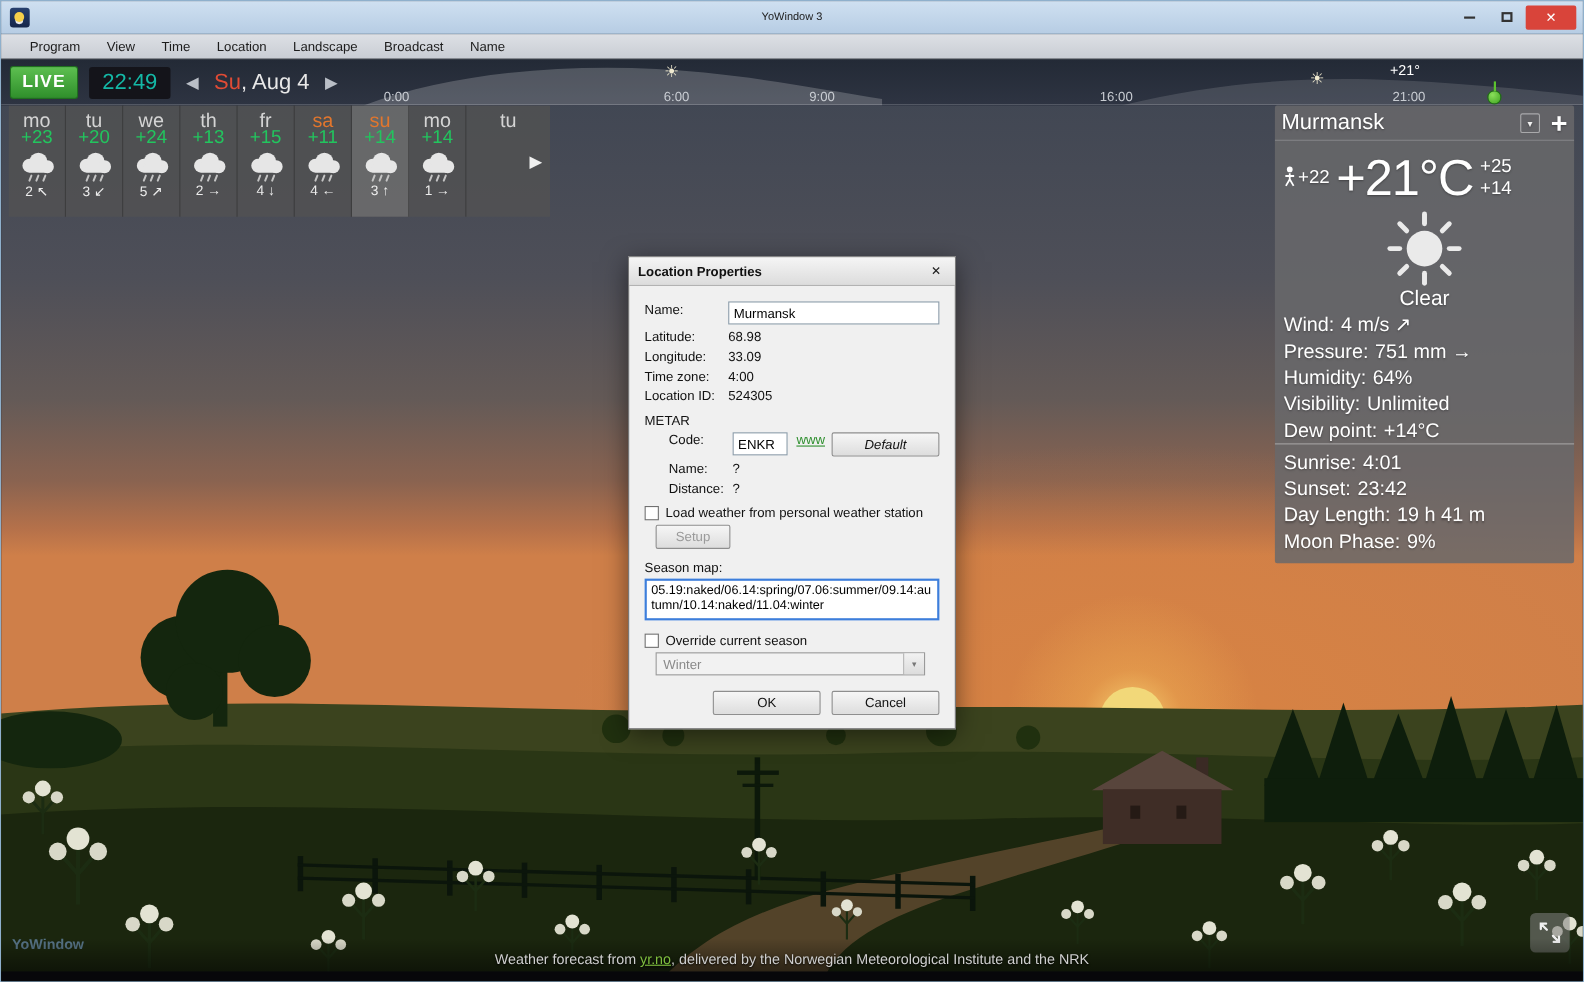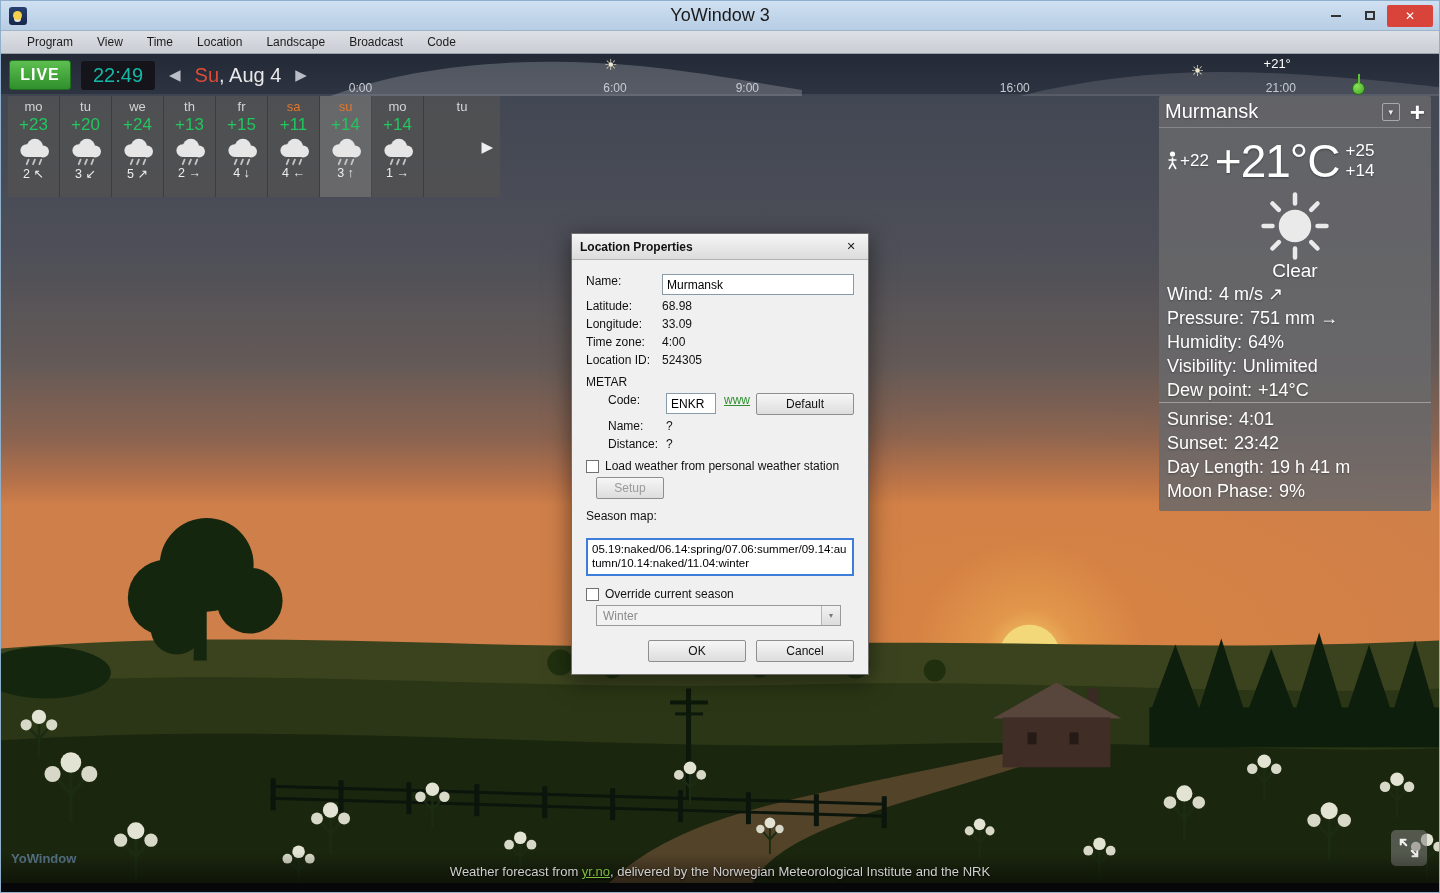--- a/index.html
+++ b/index.html
@@ -5,21 +5,21 @@
   * { margin:0; padding:0; box-sizing:border-box; }
   html,body { width:1440px; height:893px; overflow:hidden; font-family:"Liberation Sans", sans-serif; }
   [data-interactable="true"] { cursor:pointer; }
 
   .window { position:relative; width:1440px; height:893px; background:#222; border:1px solid #8fb0cc; }
 
   
   .titlebar { position:relative; height:30px; background:linear-gradient(#cfe0f1,#b7cde4); display:flex; align-items:center; border-bottom:1px solid #9db4ca; }
   .app-icon { width:18px; height:18px; margin-left:8px; border-radius:3px; background:linear-gradient(#27406e,#16264a); position:relative; }
   .app-icon::after { content:""; position:absolute; left:4px; top:4px; width:9px; height:9px; border-radius:50%; background:#f5cf4a; box-shadow:0 3px 0 -1px #e8e8e8; }
-  .win-title { position:absolute; left:0; right:0; text-align:center; font-size:18px; color:#1a1a1a; }
+  .win-title { position:absolute; left:0; right:0; text-align:center; font-size:10px; color:#1a1a1a; }
   .win-controls { margin-left:auto; display:flex; align-items:center; height:100%; z-index:2; }
   .wbtn { width:34px; height:22px; display:flex; align-items:center; justify-content:center; color:#333; }
   .min-glyph { display:inline-block; width:10px; border-bottom:2px solid #333; }
   .max-glyph { display:inline-block; width:10px; height:9px; border:2px solid #333; }
   .wbtn.close { width:46px; height:22px; background:#d9443a; border-radius:2px; margin-right:6px; color:#fff; font-size:12px; }
 
   
   .menubar { height:23px; background:linear-gradient(#dde0e5,#c9cdd4); border-bottom:1px solid #9aa0a8; display:flex; align-items:center; padding-left:14px; }
   .menu-item { font-size:12px; color:#1c1c1c; padding:3px 12px; }
 
@@ -43,21 +43,21 @@
   .tl-sun.s2 { left:83.2%; top:8px; }
   .tl-temp { position:absolute; left:87.8%; top:2px; color:#fff; font-size:13px; }
   .tl-slider { position:absolute; left:94.4%; bottom:1px; width:13px; height:13px; margin-left:-6px; border-radius:50%; background:radial-gradient(circle at 35% 30%, #8ae05a, #3fa320); border:1px solid #1f6f12; z-index:3; }
   .tl-slider::after { content:""; position:absolute; left:5px; top:-9px; width:2px; height:9px; background:#5cc22e; }
 
   
   .fc-strip { position:absolute; top:42px; left:7px; width:492px; height:101px; background:rgba(82,82,82,.78); display:flex; z-index:2; }
   .fc-cell { width:52px; flex:0 0 52px; border-right:1px solid rgba(45,45,45,.55); text-align:center; padding-top:3px; }
   .fc-cell:last-child { flex:1 1 auto; border-right:none; }
   .fc-cell.selected { background:rgba(150,150,150,.35); }
-  .fc-day { font-size:13px; color:#d4d4d4; height:16px; }
+  .fc-day { font-size:18px; color:#d4d4d4; height:16px; }
   .fc-day.weekend { color:#e2762d; }
   .fc-temp { font-size:17px; color:#22c55e; height:21px; }
   .fc-cloud { width:40px; height:29px; display:block; margin:1px auto 0; }
   .fc-wind { font-size:12.5px; color:#ececec; height:16px; }
   .hidden { visibility:hidden; }
   .fc-next { position:absolute; right:3px; top:50%; transform:translateY(-50%); color:#f0f0f0; font-size:15px; padding:4px; }
 
   
   .panel { position:absolute; top:42px; right:8px; width:272px; background:rgba(104,104,107,.85); border-radius:2px; color:#fff; z-index:2; padding-bottom:8px; text-shadow:0 1px 2px rgba(0,0,0,.35); }
   .p-head { display:flex; align-items:center; height:32px; padding:0 6px; border-bottom:1px solid rgba(255,255,255,.22); }
@@ -85,25 +85,25 @@
   .drow { display:flex; margin:4px 0; }
   .dlbl { width:76px; flex:0 0 76px; }
   .dval {}
   .txt-input { height:21px; border:1px solid #8a9ba8; background:#fff; font-size:12px; font-family:"Liberation Sans",sans-serif; padding:0 4px; flex:1; }
   .metar-head { margin:8px 0 2px; }
   .indent { margin-left:22px; }
   .indent .dlbl { width:58px; flex:0 0 58px; }
   .code-input { width:50px; flex:0 0 50px; height:21px; border:1px solid #8a9ba8; background:#fff; font-size:12px; padding:0 4px; font-family:"Liberation Sans",sans-serif; }
   .www-link { color:#2f8f2f; text-decoration:underline; margin-left:8px; }
   .btn { background:linear-gradient(#f6f6f6,#dddddd); border:1px solid #8e8e8e; border-radius:2px; font-size:12px; font-family:"Liberation Sans",sans-serif; height:22px; display:flex; align-items:center; justify-content:center; }
-  .default-btn { margin-left:auto; width:98px; }
+  .default-btn { margin-left:auto; width:98px;font-style:italic; }
   .cbrow { display:flex; align-items:center; gap:6px; margin:8px 0 4px; }
   .cb { width:13px; height:13px; border:1px solid #707070; background:#fff; flex:0 0 13px; }
   .setup-btn { width:68px; margin-left:10px; color:#9a9a9a; }
-  .season-lbl { margin:10px 0 15px; }
+  .season-lbl { margin:10px 0 3px; }
   .season-box { width:100%; height:38px; border:2px solid #3d7edb; background:#fff; resize:none; font-size:11.5px; font-family:"Liberation Sans",sans-serif; padding:2px 4px; word-break:break-all; line-height:14px; }
   .selectbox { margin-left:10px; width:245px; height:21px; border:1px solid #9a9a9a; background:#f2f2f2; display:flex; align-items:center; }
   .sel-text { flex:1; padding:0 6px; color:#8a8a8a; }
   .sel-arrow { width:19px; height:100%; border-left:1px solid #b5b5b5; background:linear-gradient(#f2f2f2,#dcdcdc); display:flex; align-items:center; justify-content:center; font-size:8px; color:#777; }
   .d-buttons { display:flex; justify-content:flex-end; gap:10px; margin-top:14px; }
   .ok-btn,.cancel-btn { width:98px; }
 
   
   .footer { position:absolute; left:0; right:0; bottom:9px; height:30px; background:linear-gradient(transparent, rgba(0,0,0,.45)); display:flex; align-items:flex-end; justify-content:center; z-index:2; }
   .footer-text { font-size:13px; color:#cfcfcf; padding-bottom:4px; text-shadow:0 1px 2px #000; }
@@ -140,21 +140,21 @@
       <span class="menu-item" data-interactable="true">View</span>
 
       <span class="menu-item" data-interactable="true">Time</span>
 
       <span class="menu-item" data-interactable="true">Location</span>
 
       <span class="menu-item" data-interactable="true">Landscape</span>
 
       <span class="menu-item" data-interactable="true">Broadcast</span>
 
-      <span class="menu-item" data-interactable="true">Code</span>
+      <span class="menu-item" data-interactable="true">Name</span>
     </div>
 
   <div class="main" data-interactable="false">
 
     <svg class="scene" viewBox="0 0 1440 840" preserveAspectRatio="none" data-interactable="false">
       <defs>
         <linearGradient id="sky" x1="0" y1="0" x2="0" y2="1">
           <stop offset="0" stop-color="#3e4552"></stop>
           <stop offset="0.32" stop-color="#4e4f58"></stop>
           <stop offset="0.5" stop-color="#645a57"></stop>

